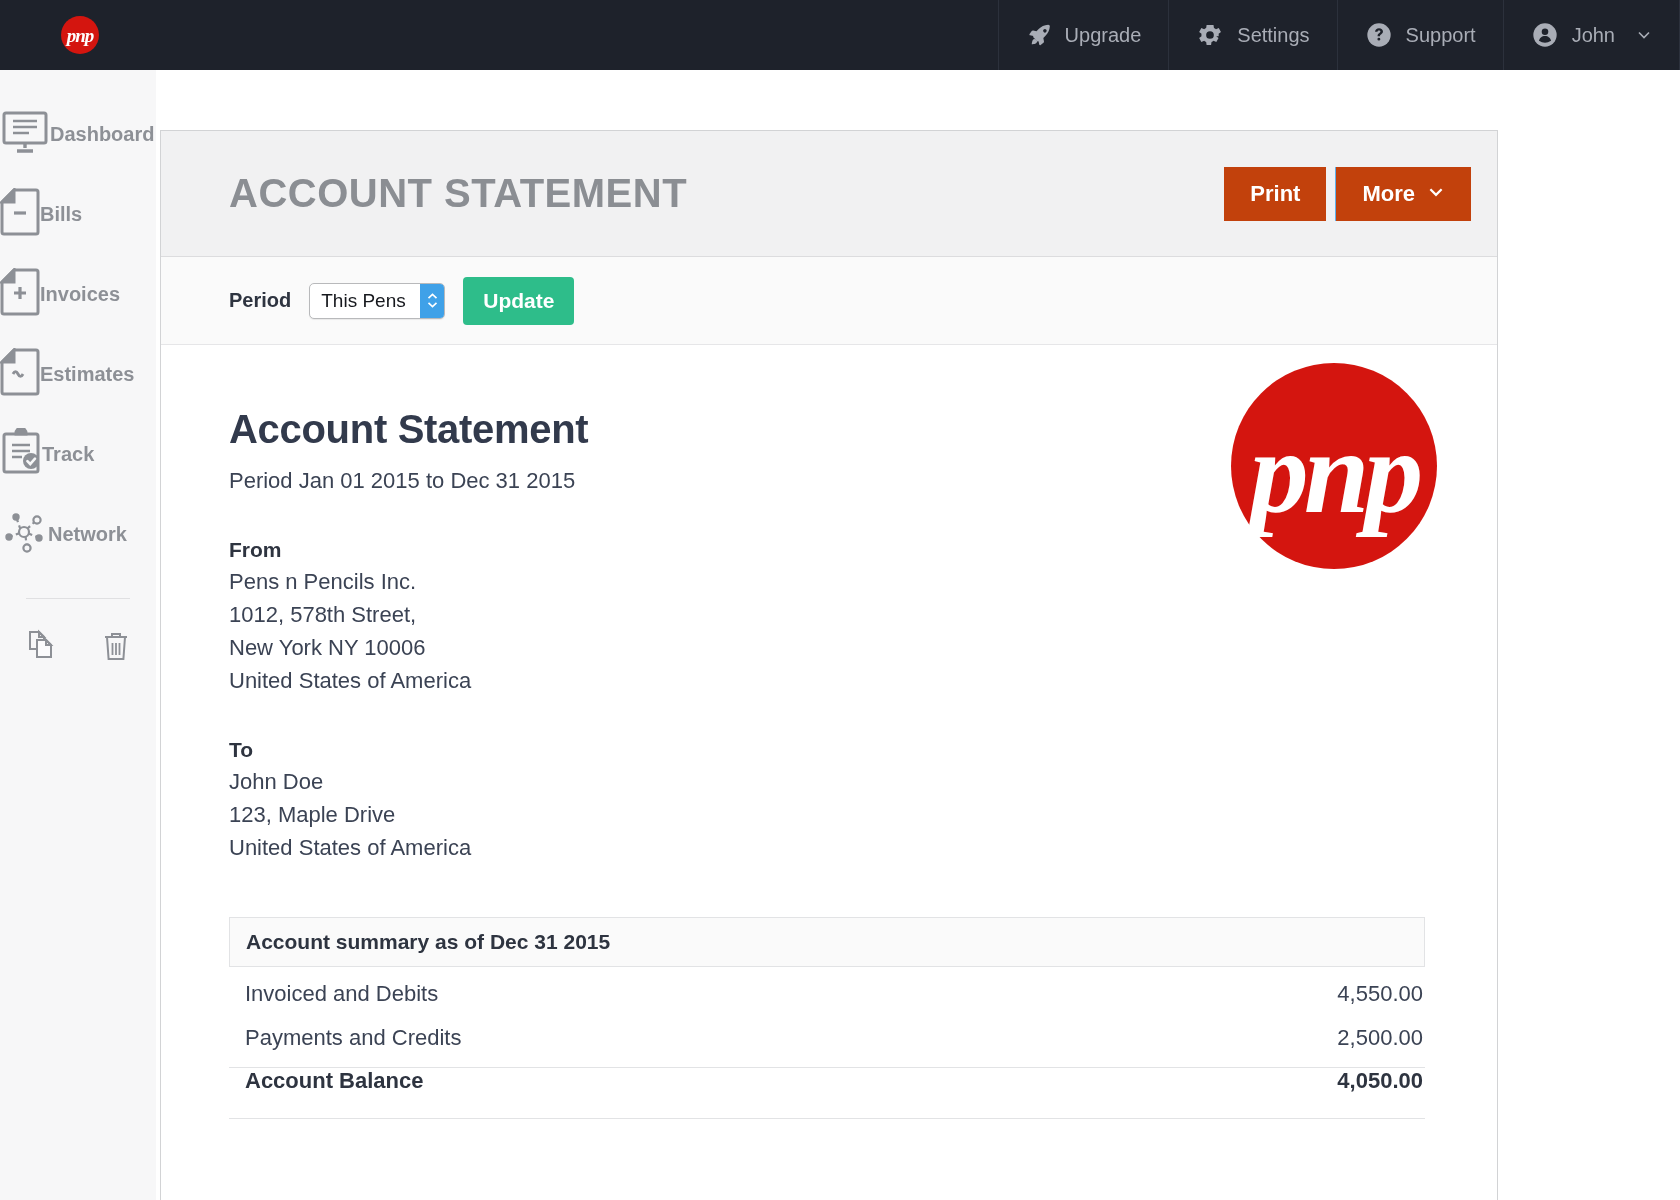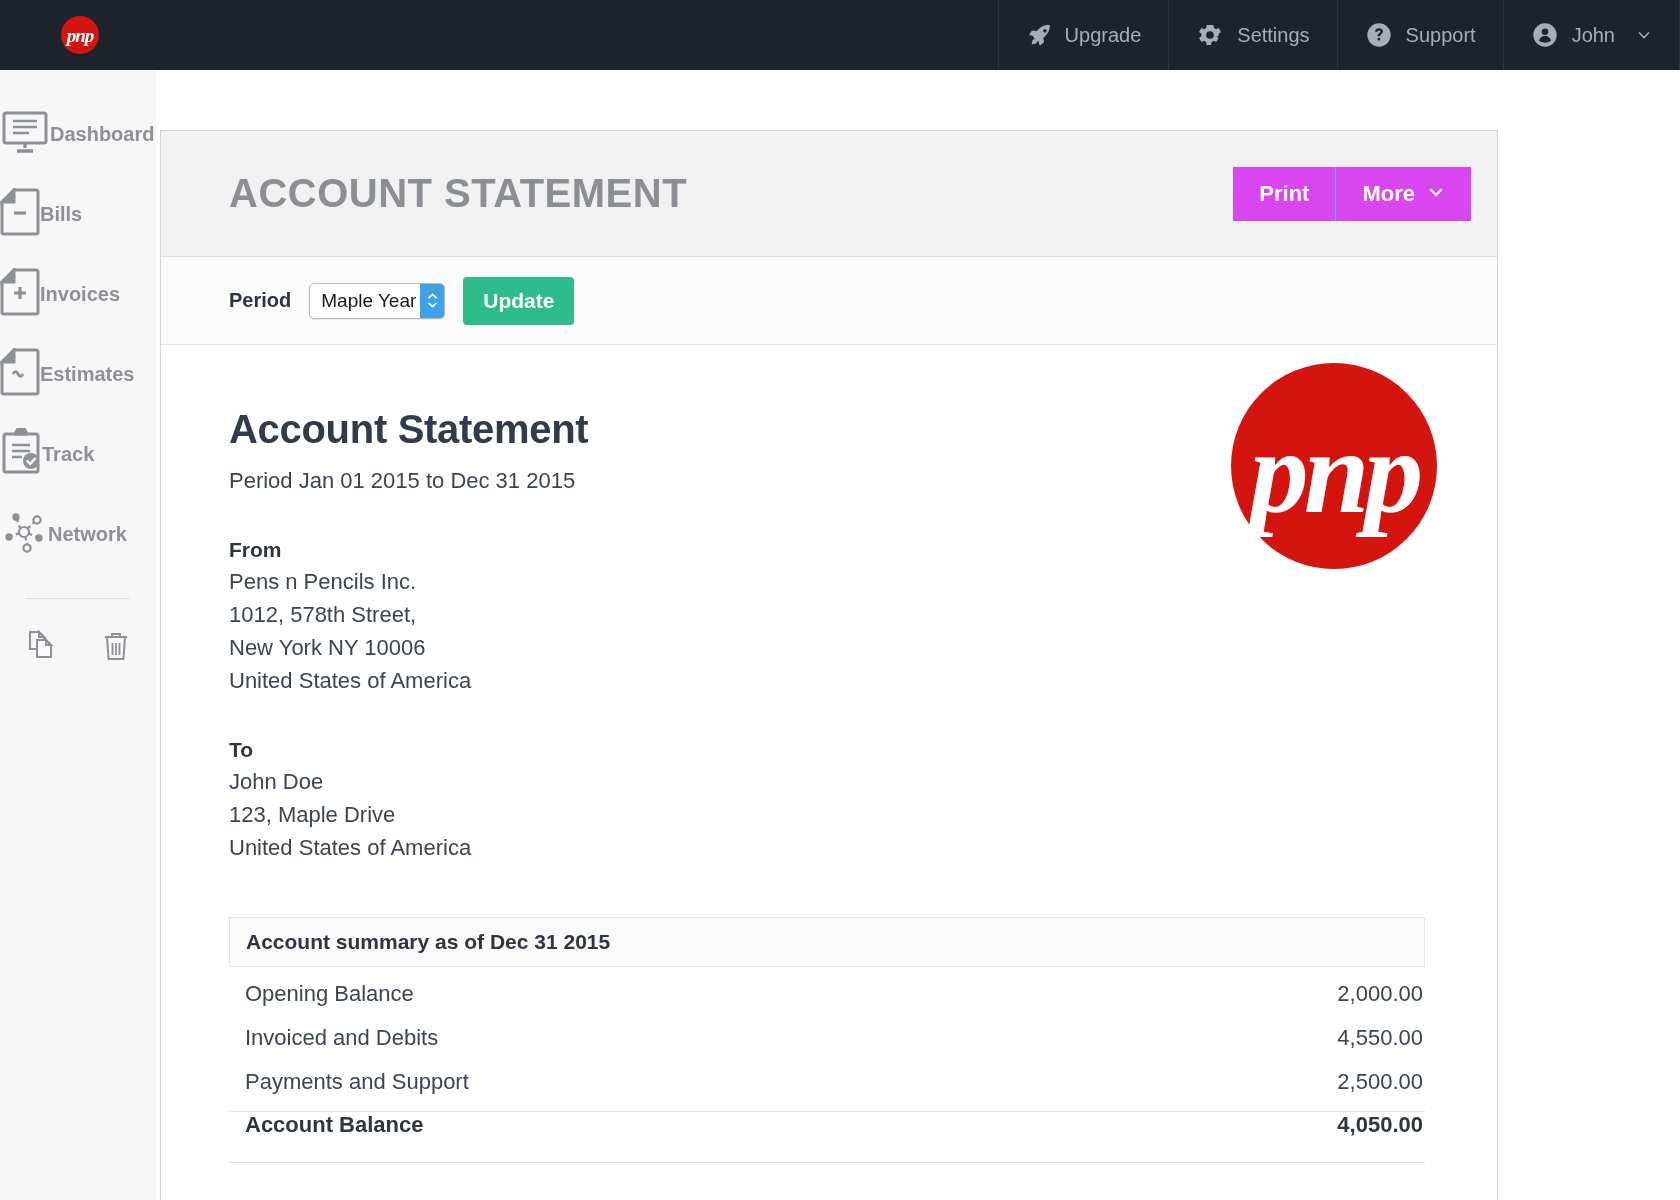--- a/index.html
+++ b/index.html
@@ -85,26 +85,27 @@
     height: 126px;
     display: flex; align-items: center; justify-content: space-between;
     padding: 0 26px 0 68px;
   }
   .panel-title {
     color: #8b8e93; font-size: 40px; font-weight: 700;
     letter-spacing: 0.5px;
   }
   .head-btns { display: flex; }
   .btn-print, .btn-more {
-    background: #d946ef; color: #fff;
+    background: #c2410c; color: #fff;
     font-size: 22px; font-weight: 700;
     padding: 0 26px; height: 54px;
     display: flex; align-items: center; gap: 12px;
     border: none; cursor: pointer;
     font-family: "Liberation Sans", sans-serif;
+    margin-left: 9px;
   }
   .btn-more { border-left: 1px solid #5fb2ed; }
 
   .toolbar {
     background: #fafafa;
     border-bottom: 1px solid #e6e6e8;
     height: 88px;
     display: flex; align-items: center; gap: 18px;
     padding-left: 68px;
   }
@@ -353,21 +354,21 @@
               <path d="M3 5.5 8 10.5 13 5.5"></path>
             </svg>
           </span>
         </button>
       </div>
     </div>
 
     <div class="toolbar">
       <span class="tb-label">Period</span>
       <span class="select-wrap">
-        <span class="select-val">Maple Year</span>
+        <span class="select-val">This Pens</span>
         <span class="select-stepper">
           <svg width="11" height="7" viewBox="0 0 11 7" fill="none" stroke="#fff" stroke-width="1.6">
               <path d="M1.5 5.2 5.5 1.4 9.5 5.2"></path>
             </svg>
           <svg width="11" height="7" viewBox="0 0 11 7" fill="none" stroke="#fff" stroke-width="1.6">
               <path d="M1.5 1.8 5.5 5.6 9.5 1.8"></path>
             </svg>
         </span>
       </span>
       <button class="btn-update">
@@ -398,29 +399,25 @@
         <div class="addr-line">123, Maple Drive</div>
         <div class="addr-line">United States of America</div>
       </div>
 
       <div class="summary">
         <div class="sum-head">
           <span class="sum-head-text">Account summary as of Dec 31 2015</span>
         </div>
 
         <div class="sum-row">
-          <span class="sum-key">Opening Balance</span>
-          <span class="sum-val">2,000.00</span>
-        </div>
-        <div class="sum-row">
           <span class="sum-key">Invoiced and Debits</span>
           <span class="sum-val">4,550.00</span>
         </div>
         <div class="sum-row">
-          <span class="sum-key">Payments and Support</span>
+          <span class="sum-key">Payments and Credits</span>
           <span class="sum-val">2,500.00</span>
         </div>
 
         <div class="sum-total">
           <span class="sum-key">Account Balance</span>
           <span class="sum-val">4,050.00</span>
         </div>
 
         <div class="sum-after"></div>
 

